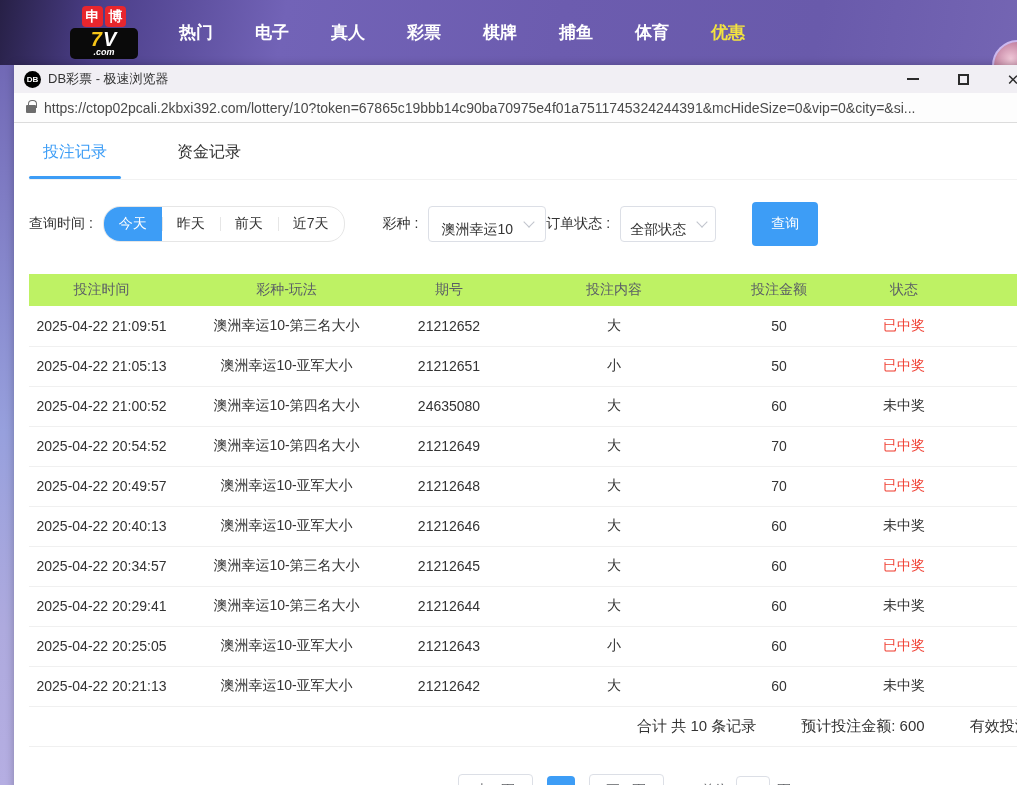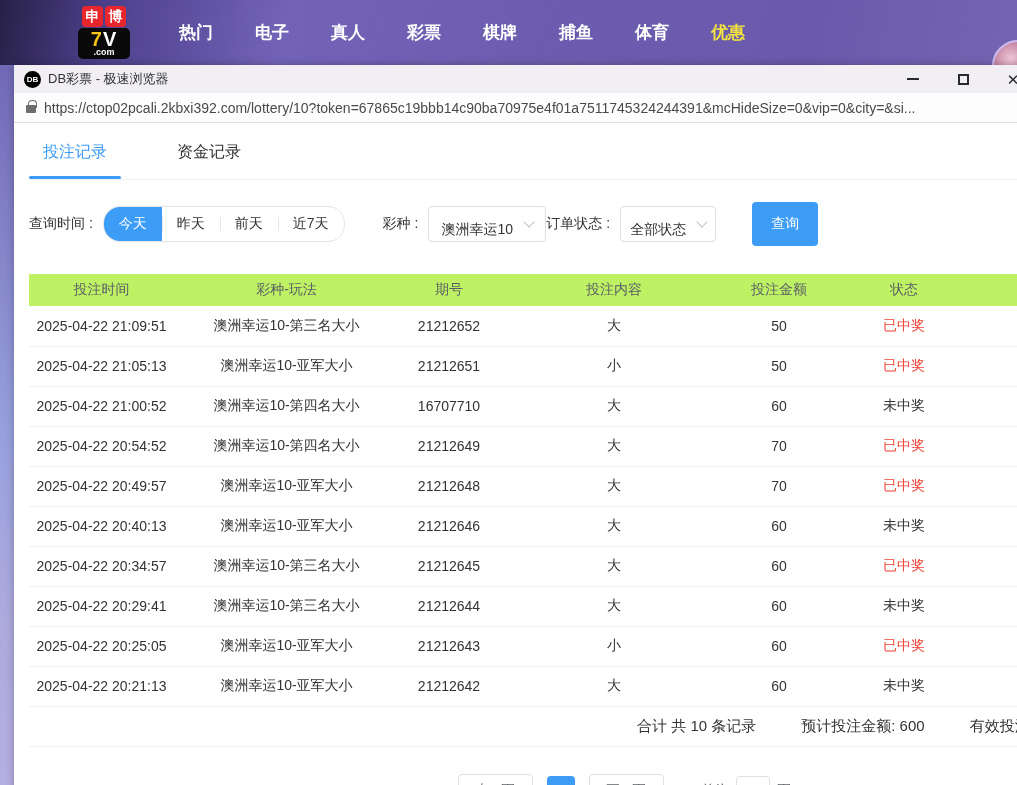--- a/index.html
+++ b/index.html
@@ -13,22 +13,22 @@
   
   .navbar {
     height:65px; width:100%;
     background:linear-gradient(100deg,#272046 0%,#4c3f8a 10%,#7263b7 28%,#6c5caf 55%,#695aab 80%,#7465b3 100%);
     display:flex; align-items:center; position:relative;
   }
   .logo { margin-left:76px; display:flex; flex-direction:column; align-items:center; width:56px; }
   .logo-top { display:flex; gap:2px; }
   .logo-sq { width:21px; height:21px; background:#e8262d; border-radius:4px; color:#fff;
              font-size:14px; font-weight:bold; display:flex; align-items:center; justify-content:center; }
-  .logo-box { margin-top:1px; background:#0a0a0a; border-radius:5px; width:52px; padding:1px 16px 2px;
-              display:flex; flex-direction:column; align-items:center; line-height:1; }
+  .logo-box { margin-top:1px; background:#0a0a0a; border-radius:5px; width:68px; padding:1px 16px 2px;
+              display:flex; flex-direction:column; align-items:center; line-height:1;font-style:italic; }
   .logo-7v { font-size:20px; font-weight:bold; letter-spacing:1px; color:#fff; }
   .logo-7v .seven { color:#f5c518; }
   .logo-com { font-size:9px; font-weight:bold; color:#fff; margin-top:-1px; }
   .nav-items { display:flex; margin-left:26px; }
   .nav-item { color:#fff; font-size:17px; font-weight:bold; padding:0 21px; cursor:pointer; white-space:nowrap; }
   .nav-item.accent { color:#f3e33f; }
   .avatar { position:absolute; left:992px; top:40px; width:52px; height:52px; border-radius:50%;
             border:2px solid #cbb8ef;
             background:radial-gradient(circle at 35% 35%,#f0c8d8 0%,#c98ba8 35%,#7a4e76 70%,#43265a 100%); }
 
@@ -233,21 +233,21 @@
             <td>21212651</td>
             <td>小</td>
             <td>50</td>
             <td class="won">已中奖</td>
             <td></td>
           </tr>
 
           <tr>
             <td>2025-04-22 21:00:52</td>
             <td>澳洲幸运10-第四名大小</td>
-            <td>16707710</td>
+            <td>24635080</td>
             <td>大</td>
             <td>60</td>
             <td>未中奖</td>
             <td></td>
           </tr>
 
           <tr>
             <td>2025-04-22 20:54:52</td>
             <td>澳洲幸运10-第四名大小</td>
             <td>21212649</td>

